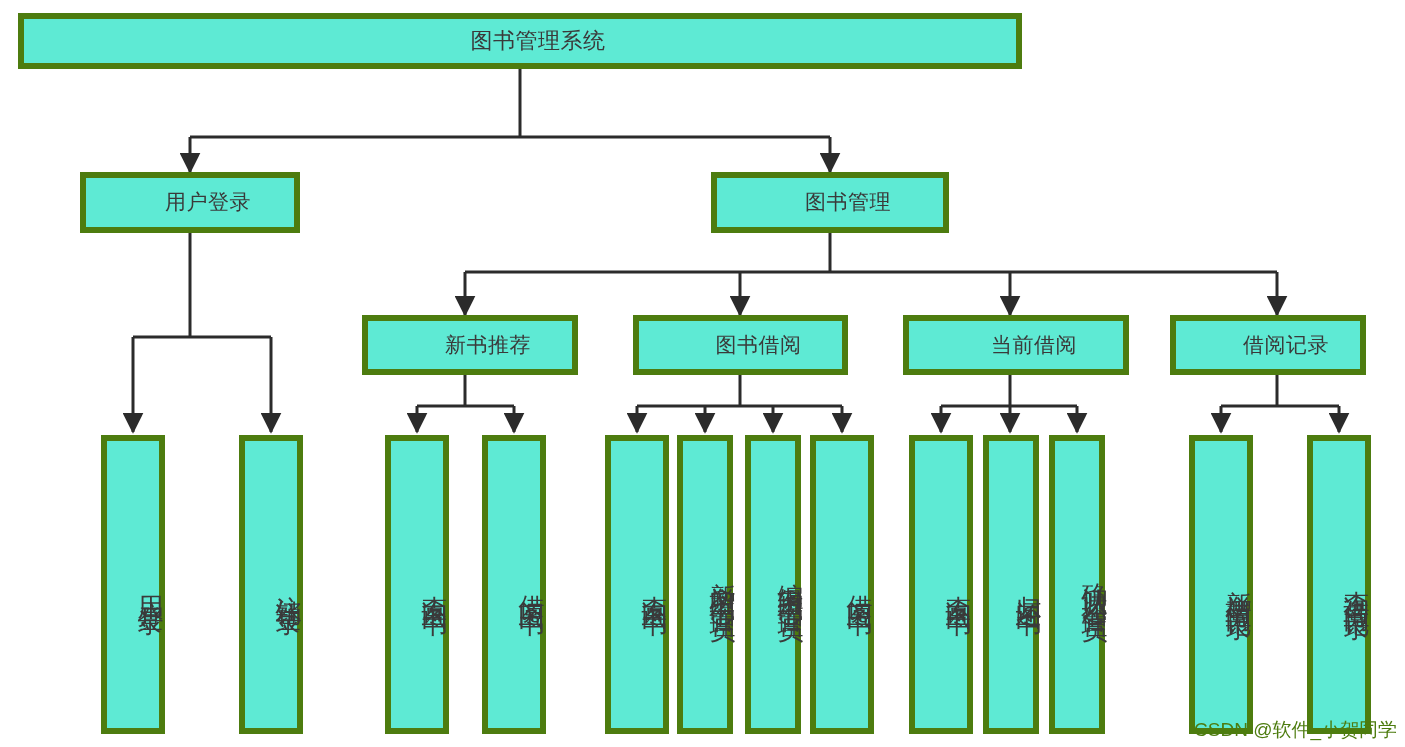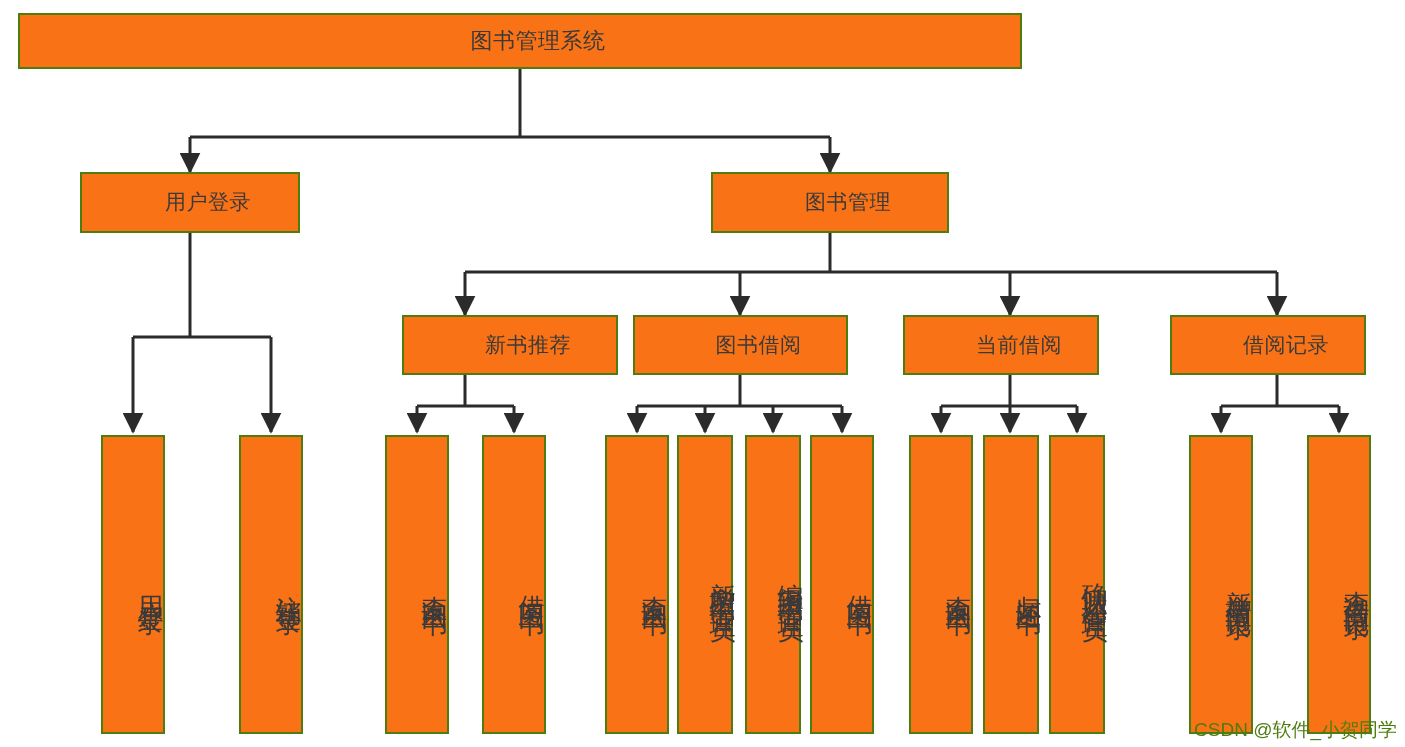--- a/index.html
+++ b/index.html
@@ -22,22 +22,22 @@
     position: absolute;
     left: 0;
     top: 0;
     width: 1405px;
     height: 747px;
     pointer-events: none;
   }
   .node {
     position: absolute;
     box-sizing: border-box;
-    background: #f97316;
-    border: 2px solid #4d7c0f;
+    background: #5eead4;
+    border: 6px solid #4d7c0f;
     display: flex;
     align-items: center;
     justify-content: center;
     color: #3a3a3a;
     z-index: 2;
     padding-left: 36px;
   }
   .node .lbl {
     color: #3a3a3a;
     line-height: 1.18;
@@ -139,27 +139,27 @@
     <span class="lbl">图书管理系统</span>
   </div>
 
   <div class="node h" style="left:80px; top:172px; width:220px; height:61px;">
     <span class="lbl">用户登录</span>
   </div>
   <div class="node h" style="left:711px; top:172px; width:238px; height:61px;text-align:center;">
     <span class="lbl">图书管理</span>
   </div>
 
-  <div class="node h" style="left:362px; top:315px; width:216px; height:60px;margin-left:40px;">
+  <div class="node h" style="left:362px; top:315px; width:216px; height:60px;">
     <span class="lbl">新书推荐</span>
   </div>
   <div class="node h" style="left:633px; top:315px; width:215px; height:60px;text-align:right;">
     <span class="lbl">图书借阅</span>
   </div>
-  <div class="node h" style="left:903px; top:315px; width:196px; height:60px;">
+  <div class="node h" style="left:903px; top:315px; width:226px; height:60px;">
     <span class="lbl">当前借阅</span>
   </div>
   <div class="node h" style="left:1170px; top:315px; width:196px; height:60px;">
     <span class="lbl">借阅记录</span>
   </div>
 
   <div class="node v" style="left:101px; top:435px; width:64px; height:299px;">
     <span class="lbl">用户登录</span>
   </div>
   <div class="node v" style="left:239px; top:435px; width:64px; height:299px;">

